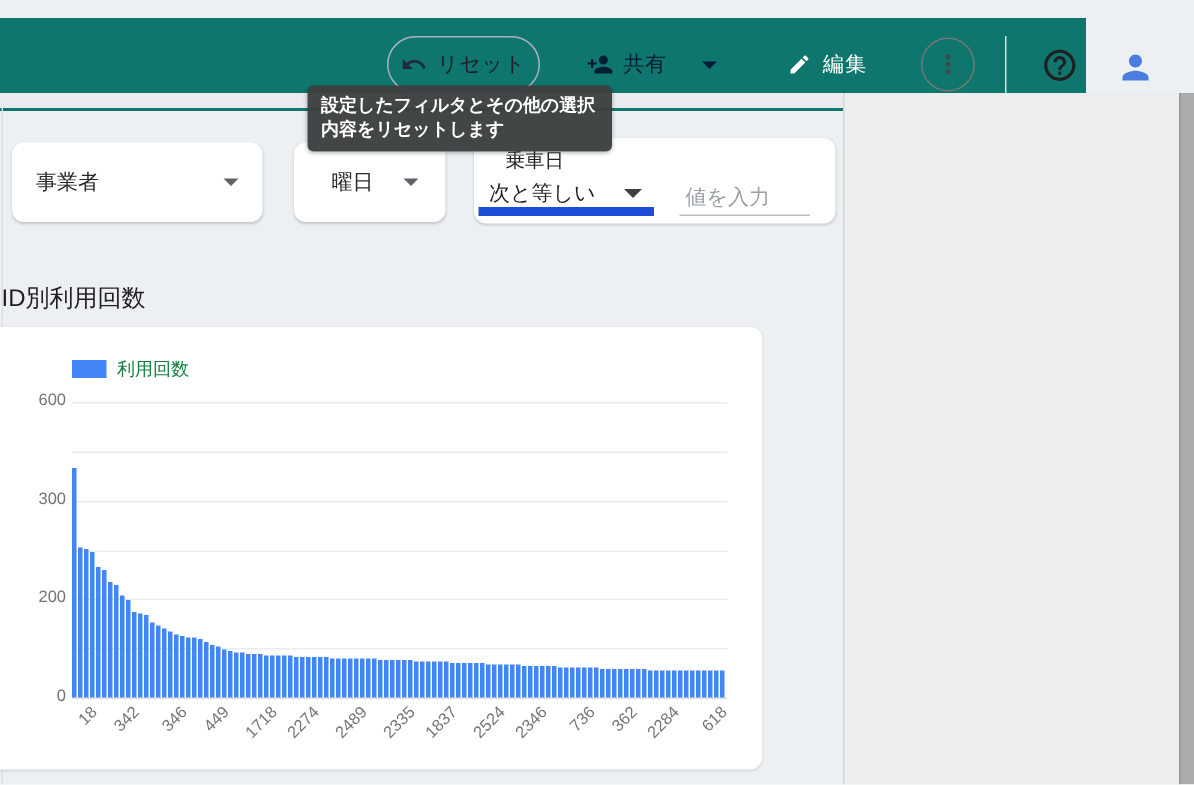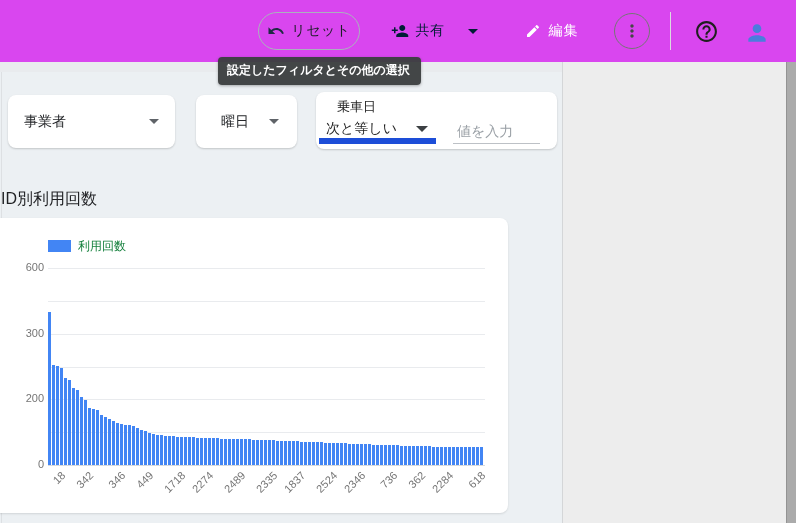--- a/index.html
+++ b/index.html
@@ -1,21 +1,21 @@
 <!DOCTYPE html>
 <html><head>
 <meta charset="utf-8">
 <style>
   * { margin:0; padding:0; box-sizing:border-box; }
   html,body { width:796px; height:523px; overflow:hidden; }
   body { font-family:"Liberation Sans","DejaVu Sans",sans-serif; }
   .page { position:relative; width:796px; height:523px; background:#ecf0f3; overflow:hidden; }
 
   
-  .toolbar { position:absolute; left:0; top:0; width:796px; height:62px; background:#d946ef; }
+  .toolbar { position:absolute; left:0; top:12px; width:724px; height:62px; background:#0f766e; }
   .toolbar button { border:none; background:none; cursor:pointer; font-family:inherit; }
   .btn-reset { position:absolute; left:258px; top:12px; width:102px; height:38px;
     border-radius:19px; background:#e9edf7; border:1px solid #aab1bd !important;
     display:flex; align-items:center; justify-content:center; gap:6px;
     font-size:14px; font-weight:500; color:#1c1f27; letter-spacing:.5px; }
   .share-group { position:absolute; left:378px; top:12px; height:38px; display:flex; gap:2px; }
   .share-main { width:79px; height:38px; border-radius:19px 0 0 19px; background:#c2e7ff;
     display:flex; align-items:center; justify-content:center; gap:7px;
     font-size:14px; font-weight:500; color:#001d35; letter-spacing:.5px; }
   .share-caret { width:28px; height:38px; border-radius:0 19px 19px 0; background:#c2e7ff;
@@ -60,21 +60,21 @@
     font-family:inherit; }
   .condition-select span.txt { flex:1; text-align:left; font-size:14px; color:#1f1f1f; }
   .caret-md { width:0; height:0; border-left:6px solid transparent; border-right:6px solid transparent;
     border-top:6px solid #3c4043; }
   .value-input { position:absolute; left:137px; top:27px; width:87px; height:25px;
     border:none; border-bottom:1px solid #bdc1c6; background:transparent;
     font-size:14px; color:#202124; padding:0 4px; font-family:inherit; outline:none; }
   .value-input::placeholder { color:#9aa0a6; }
 
   
-  .tooltip { position:absolute; left:218px; top:57px; width:203px; background:rgba(59,62,64,.96);
+  .tooltip { position:absolute; left:205px; top:57px; width:203px; background:rgba(59,62,64,.96);
     border-radius:4px; padding:5px 9px 7px; color:#fff; font-size:12px; font-weight:bold;
     line-height:16px; box-shadow:0 1px 3px rgba(0,0,0,.3); z-index:5; }
 
   
   .chart-title { position:absolute; left:1px; top:189px; font-size:16px; color:#1f2023; }
   .chart-card { position:absolute; left:-20px; top:218px; width:528px; height:295px;
     background:#fff; border-radius:8px; box-shadow:0 1px 2px rgba(60,64,67,.15); }
   .legend-swatch { position:absolute; left:68px; top:22px; width:23px; height:12px; background:#4285f4; }
   .legend-label { position:absolute; left:98px; top:20px; font-size:12px; color:#15803d; }
   .plot { position:absolute; left:0; top:0; width:528px; height:295px; }
@@ -157,20 +157,21 @@
     <div class="ride-label">乗車日</div>
     <button class="condition-select">
       <span class="txt">次と等しい</span>
       <span class="caret-md"></span>
     </button>
     <input class="value-input" type="text" placeholder="値を入力" style="">
   </div>
 
   <div class="tooltip">
     <div>設定したフィルタとその他の選択</div>
+    <div>内容をリセットします</div>
   </div>
 
   <div class="chart-title">ID別利用回数</div>
 
   <div class="chart-card">
     <span class="legend-swatch"></span>
     <span class="legend-label">利用回数</span>
     <div class="plot">
         <div class="gridline axis" style="top: 247px; width: 437px;"></div>
         <div class="gridline" style="top: 214px; width: 437px;"></div>

